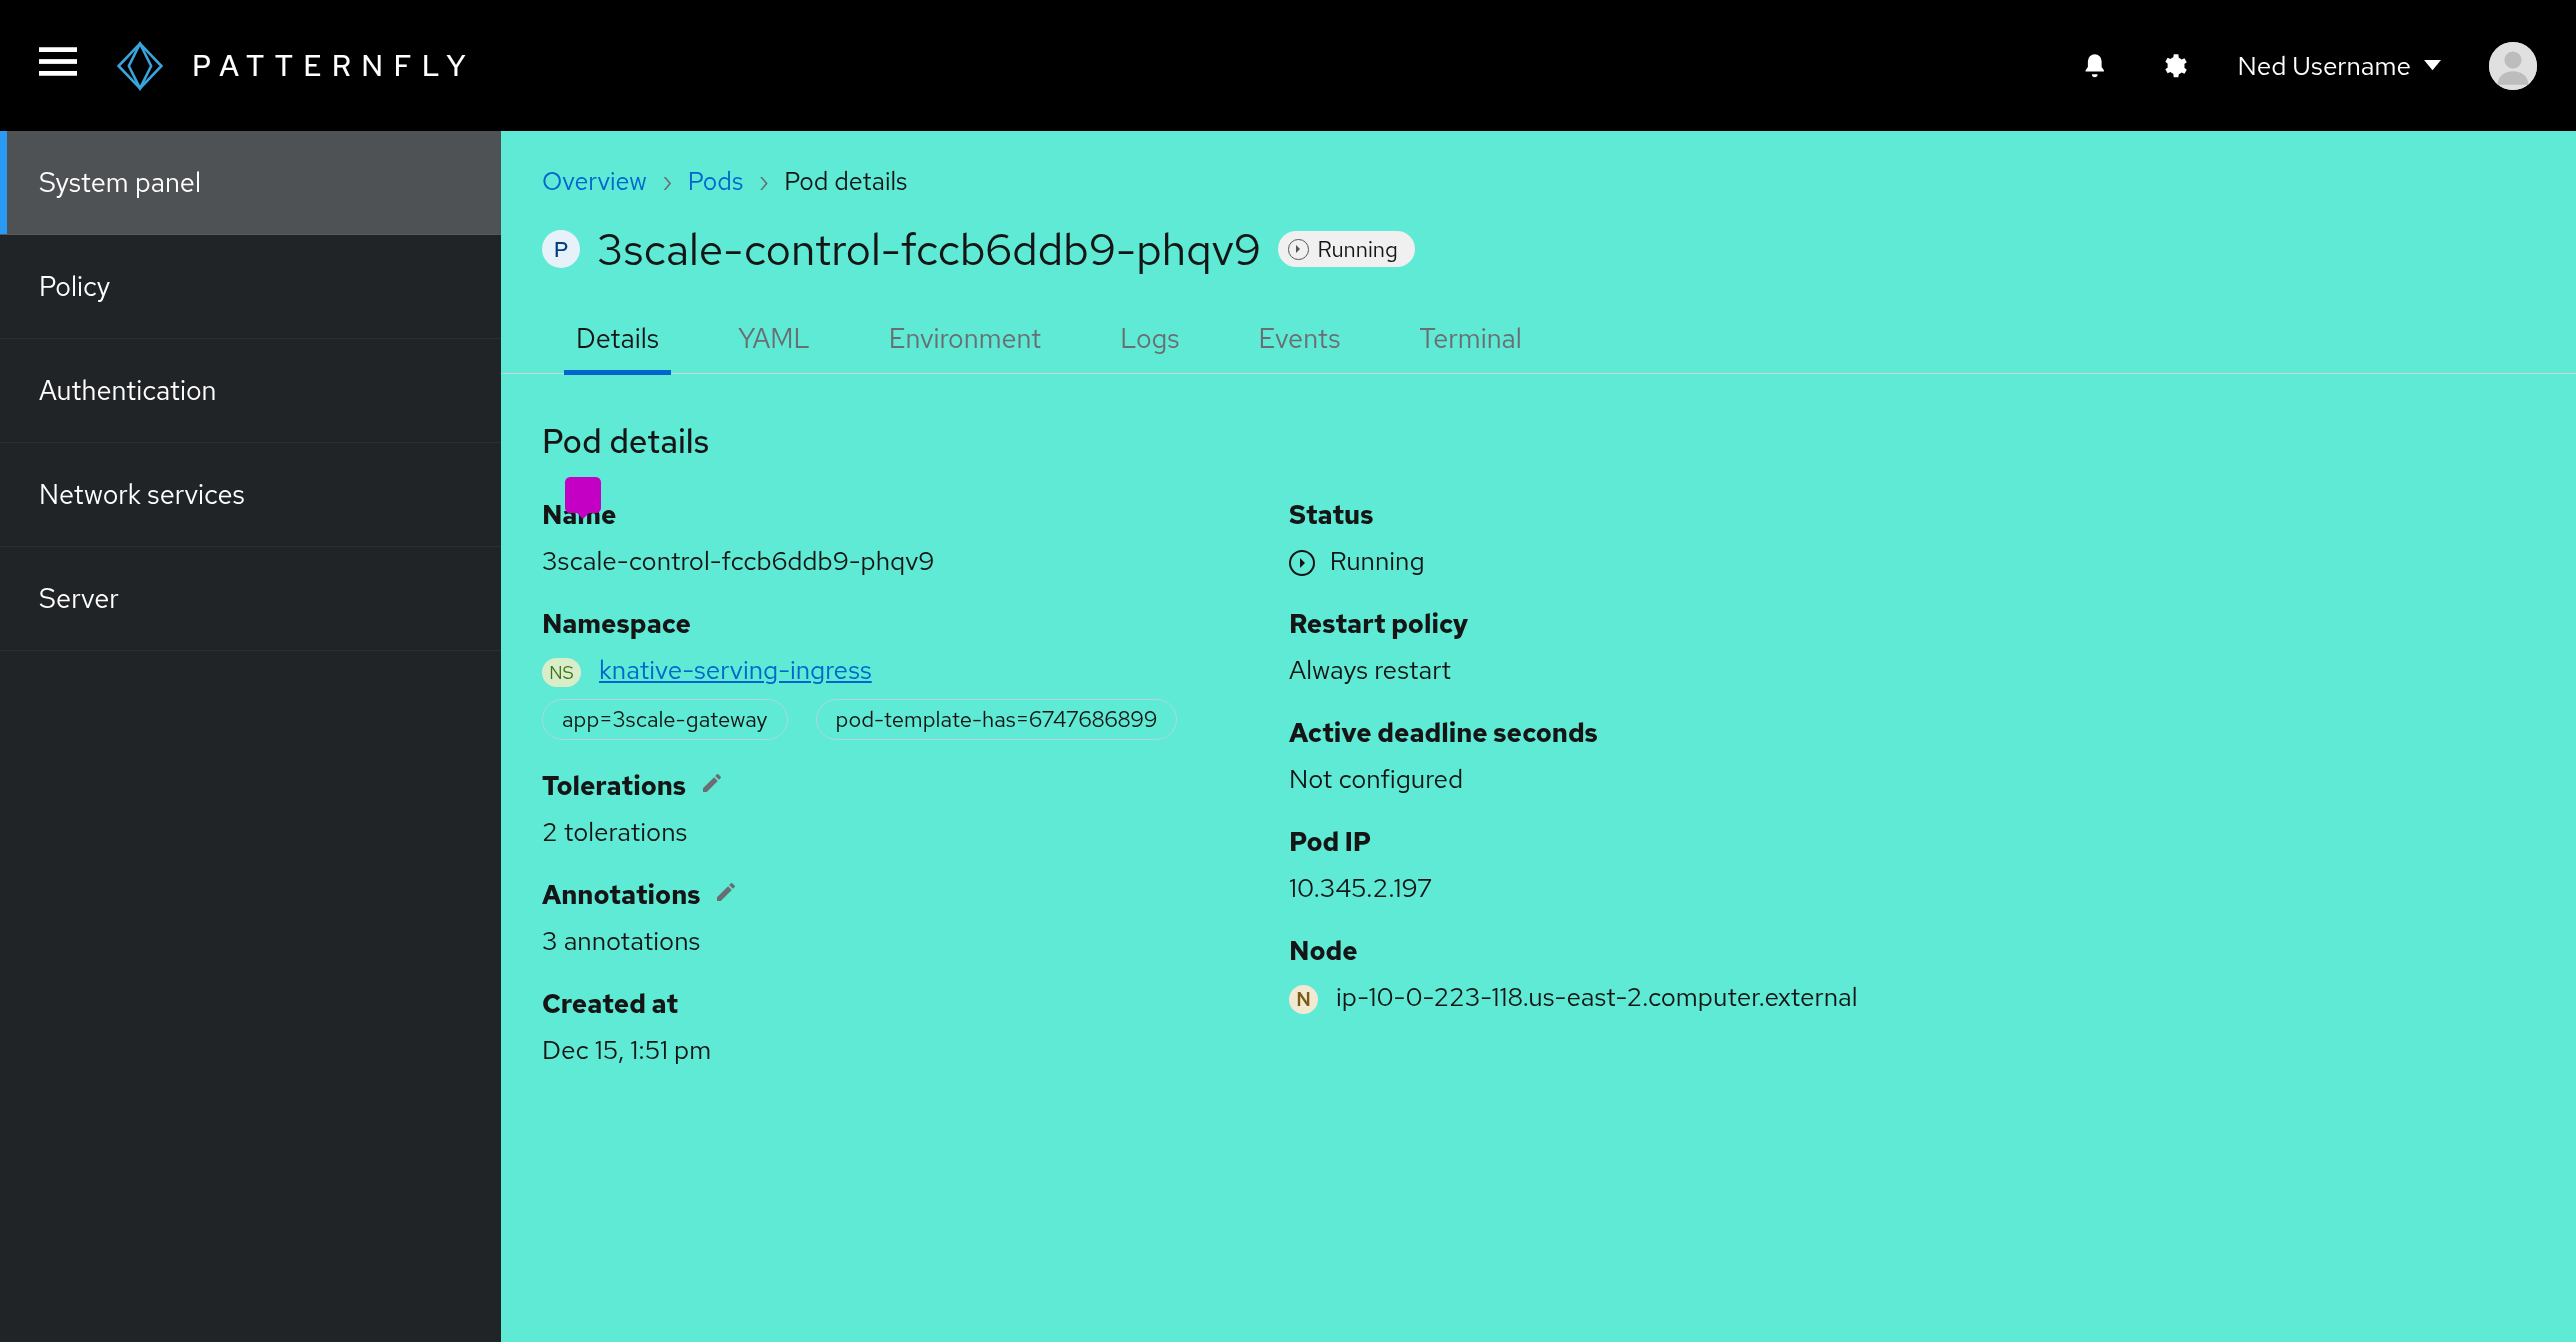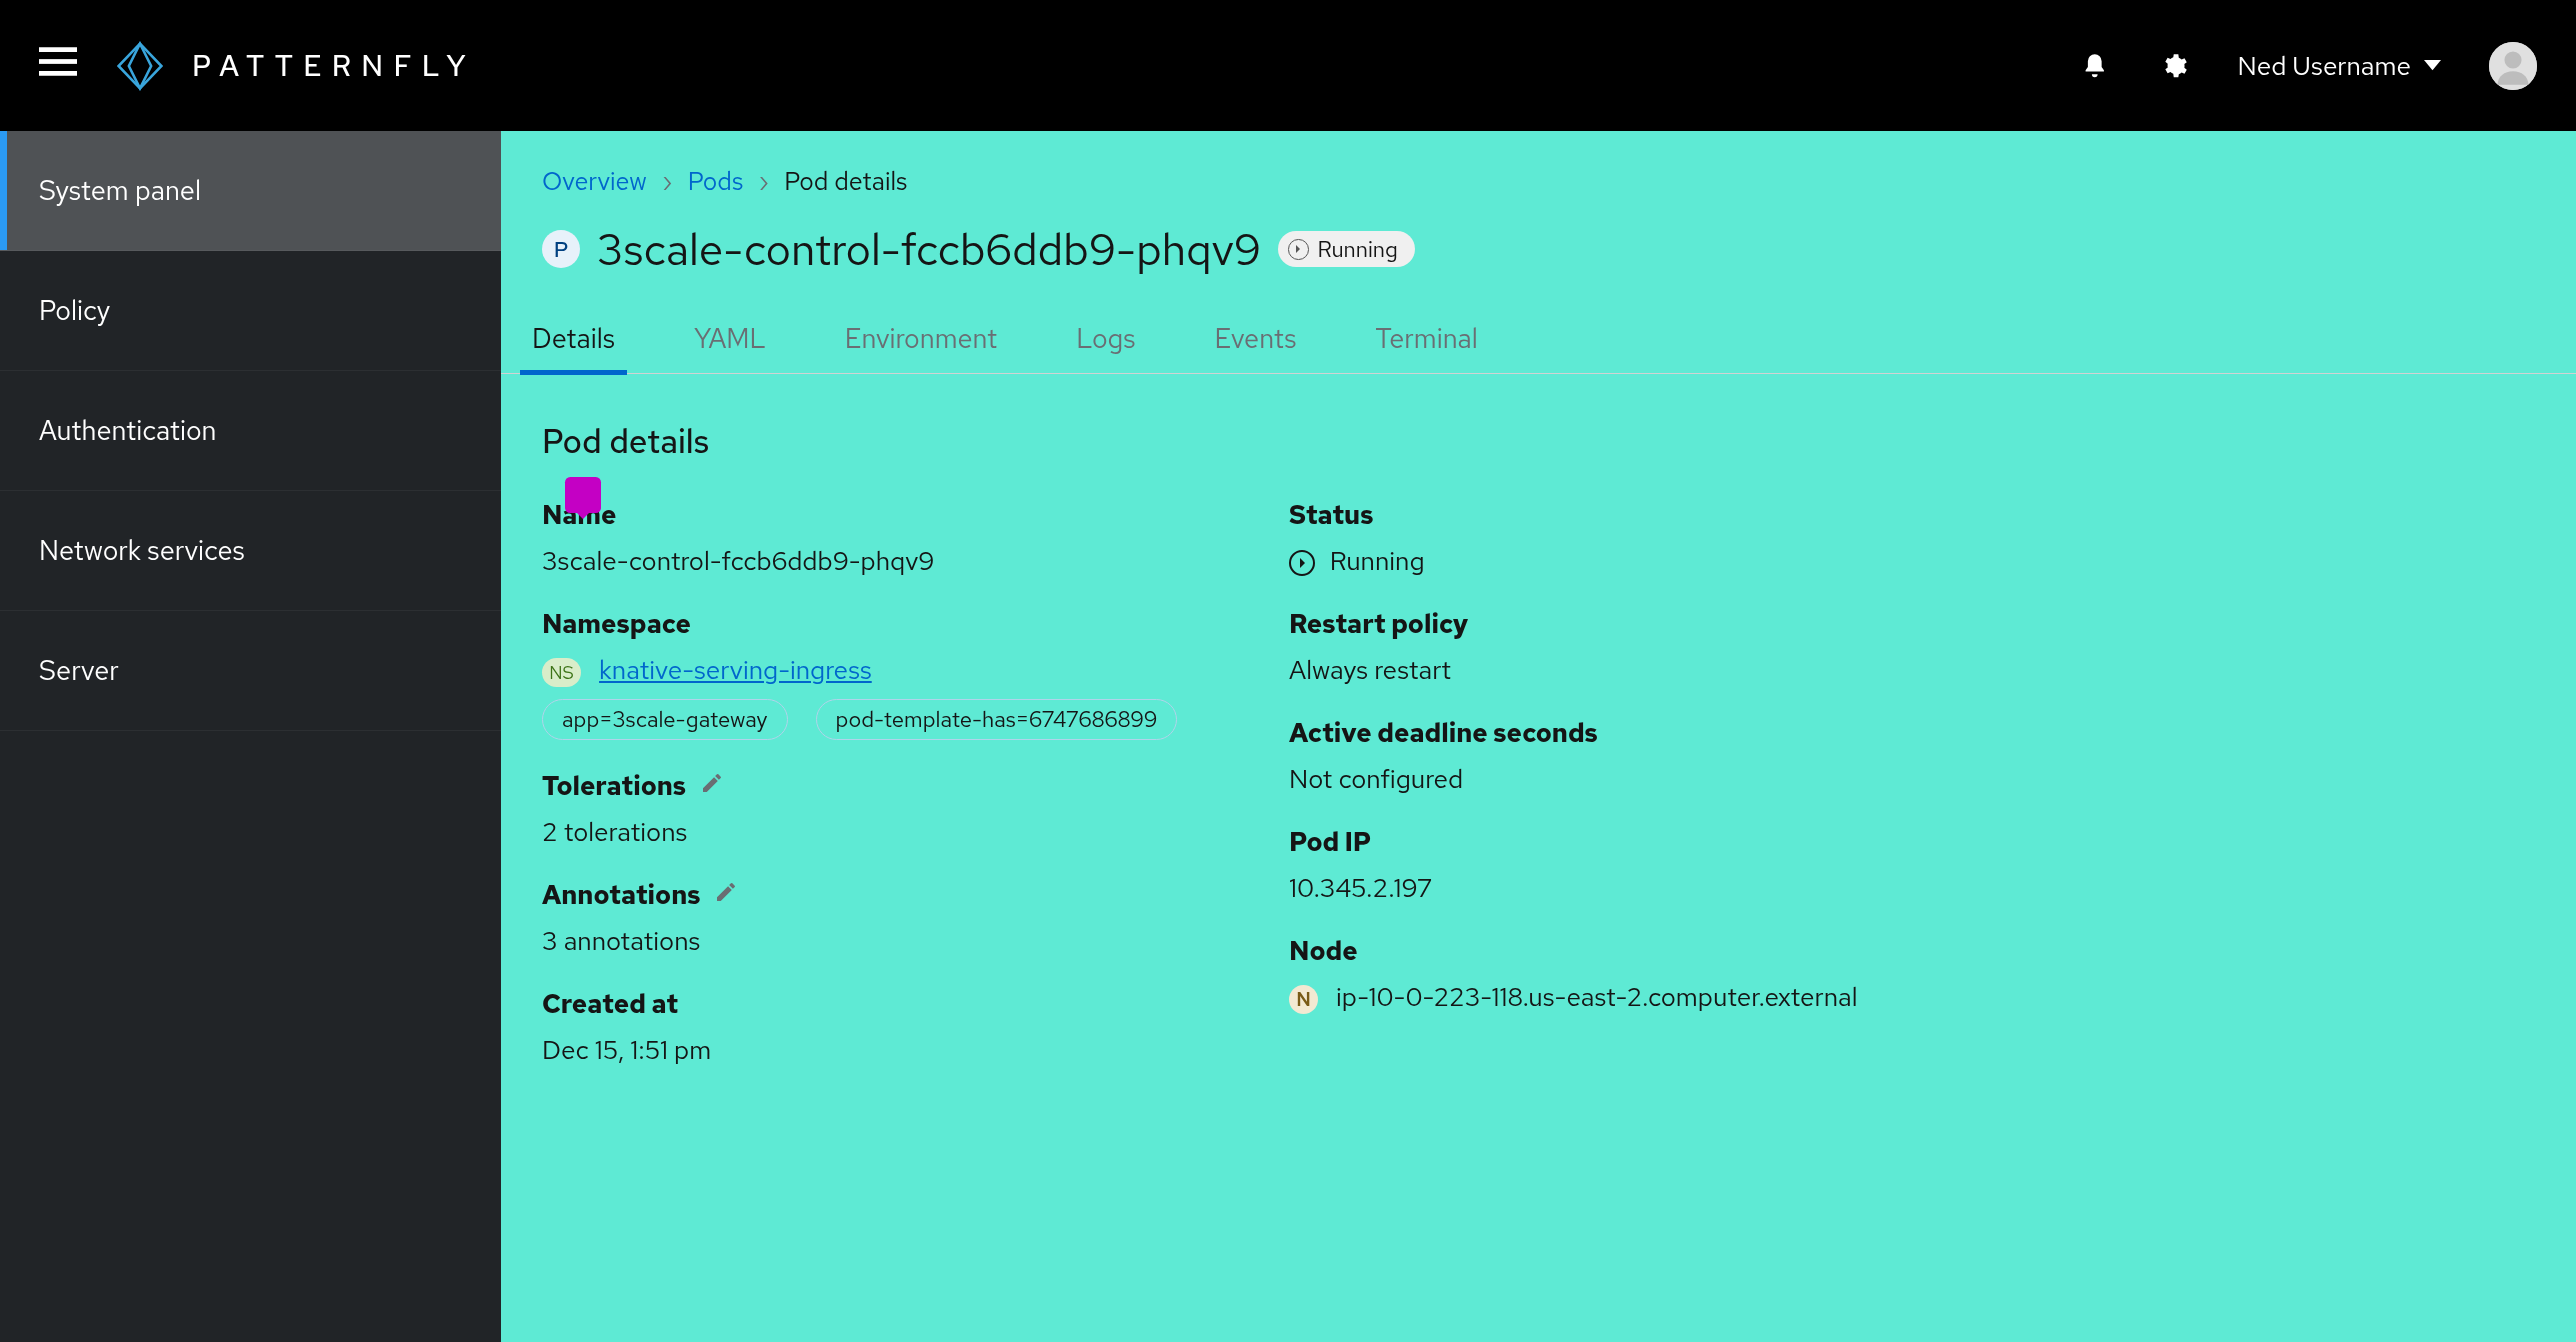--- a/index.html
+++ b/index.html
@@ -15,41 +15,41 @@
 .brand-text{color:#fff;letter-spacing:10.3px;font-weight:500;font-size:29px}
 .tools{margin-left:auto;margin-right:39px;display:flex;align-items:center;gap:48px;color:#fff}
 .iconbtn{width:31px;height:31px;display:flex;align-items:center;justify-content:center;cursor:pointer}
 .iconbtn svg{width:27.5px;height:27.5px;fill:#fff}
 .user{display:flex;align-items:center;gap:13px;cursor:pointer;font-size:26px}
 .avatar{width:48px;height:48px;border-radius:50%;background:#d2d2d2;display:flex;align-items:center;justify-content:center}
 .avatar svg{width:48px;height:48px}
 
 
 .side{position:absolute;top:131px;left:0;bottom:0;width:501px;background:#212427;box-shadow:10.3px 0 17px -6.9px rgba(0,0,0,.35)}
-.navitem{height:120px;display:flex;align-items:center;padding-left:39px;color:#fff;font-size:27px;cursor:pointer;border-bottom:0.9px solid rgba(255,255,255,.05)}
+.navitem{height:104px;display:flex;align-items:center;padding-left:39px;color:#fff;font-size:27px;cursor:pointer;border-bottom:0.9px solid rgba(255,255,255,.05)}
 .navitem.active{background:#4f5255;position:relative}
 .navitem.active::before{content:"";position:absolute;left:0;top:0;bottom:0;width:6.9px;background:#2b9af3}
 
 
 .main{position:absolute;top:131px;left:501px;right:0;bottom:0;background:#5eead4}
 .breadcrumb{padding:34px 41px 8.6px;font-size:25px;display:flex;align-items:center;gap:15.5px}
 .breadcrumb a{color:#0066cc;text-decoration:none}
 .breadcrumb .sep{color:#6a6e73}
 .breadcrumb .current{color:#151515}
 .pagehead{padding:13.7px 41px 0;display:flex;align-items:center;gap:17px}
 .pflabel{width:38px;height:38px;border-radius:50%;background:#e7f1fa;color:#004080;display:flex;align-items:center;justify-content:center;font-weight:500;font-size:22px}
 .pagetitle{font-size:44px;font-weight:400}
 .statuschip{display:flex;align-items:center;gap:6.9px;background:#f0f0f0;border-radius:26px;padding:3.4px 17px 3.4px 10.3px;font-size:22px;color:#151515}
 
 
 .marker{position:absolute;top:156px;left:64px;width:36px;height:36px;background:#c400c4;border-radius:5.2px}
 .marker::after{content:"";position:absolute;left:50%;transform:translateX(-50%);bottom:-13.7px;border:8.6px solid transparent;border-top-color:#c400c4}
 
 
-.tabs{margin-top:43px;display:flex;gap:55px;padding:0 19px;border-bottom:1.7px solid #d2d2d2}
+.tabs{margin-top:43px;display:flex;gap:55px;padding:0 63px;border-bottom:1.7px solid #d2d2d2}
 .tab{padding:0 12px 17px;font-size:27px;color:#6a6e73;cursor:pointer;position:relative}
 .tab.active{color:#151515}
 .tab.active::after{content:"";position:absolute;left:0;right:0;bottom:-1.7px;height:5.2px;background:#0066cc}
 
 
 .section-title{padding:45px 41px 13.7px;font-size:33px;font-weight:500}
 .cols{display:flex;gap:0;padding:20.6px 41px 52px}
 .col{flex:0 0 747px}
 .dt{font-weight:700;font-size:26px;margin-top:29px}
 .dd{font-size:26px;margin-top:12px;color:#151515}

